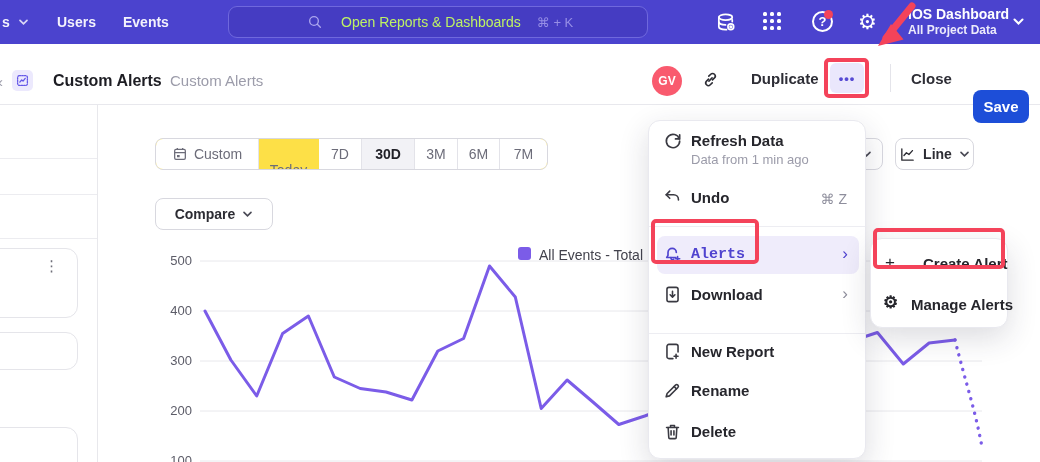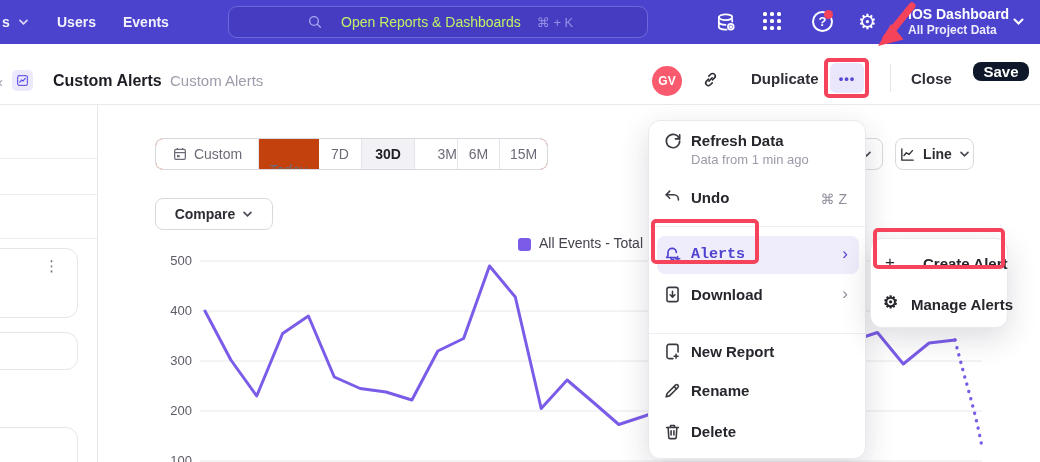--- a/index.html
+++ b/index.html
@@ -30,38 +30,38 @@
   .projscope { color:#eceafb; font-size:12px; font-weight:600; line-height:13px; }
   
   .header { left:0; top:44px; width:1040px; height:61px; background:#fff; border-bottom:1px solid #e8e8ed; }
   .hicon { left:12px; top:70px; width:21px; height:21px; background:#ece9fd; border-radius:5px;
     display:flex; align-items:center; justify-content:center; color:#6457e8; }
   .htitle { font-size:16px; font-weight:700; color:#1d1d23; line-height:20px; }
   .hcrumb { font-size:15px; color:#9c9caa; line-height:20px; }
   .avatar { width:30px; height:30px; border-radius:50%; background:#f95a6e; color:#fff;
     font-size:12px; font-weight:700; display:flex; align-items:center; justify-content:center; }
   .textbtn { font-size:15px; font-weight:600; color:#2e2e36; }
-  .savebtn { width:56px; height:19px; background:#0f172a; border:none; border-radius:8px;
-    color:#fff; font-size:15px; font-weight:600; font-family:inherit; }
+  .savebtn { width:56px; height:33px; background:#1d4ed8; border:none; border-radius:8px;
+    color:#fff; font-size:15px; font-weight:600; font-family:inherit;margin-top:28px; }
   .morebtn { width:34px; height:30px; background:#eae7fc; border-radius:6px; color:#564ad4;
     font-size:13px; font-weight:700; letter-spacing:1px; display:flex; align-items:center; justify-content:center; }
   .vdiv { width:1px; background:#e4e4ea; }
   
   .rangebar { left:155px; top:138px; height:32px; display:flex; border:1px solid #d8d8df;
-    border-radius:8px; overflow:hidden; background:#c2410c; }
+    border-radius:8px; overflow:hidden; background:#fde047; }
   .rangeseg { display:flex; align-items:center; justify-content:center; gap:6px;
     font-size:14px; color:#6c6c79; border-right:1px solid #e3e3e9; background:#fff; }
   .rangeseg:last-child { border-right:none; }
   .rangeseg.sel { background:#f2f2f6; color:#1f1f26; font-weight:700; }
   .pillbtn { height:32px; border:1px solid #d8d8df; border-radius:8px; background:#fff;
     display:flex; align-items:center; justify-content:center; gap:7px;
     font-size:14px; font-weight:600; color:#2c2c33; }
   
   .ylabel { font-size:13px; color:#5c5c68; width:40px; text-align:right; }
-  .legend { display:flex; align-items:flex-end; gap:8px; }
+  .legend { display:flex; align-items:flex-start; gap:8px;margin-top:12px; }
   .legsq { width:13px; height:13px; border-radius:3px; }
   .legtxt { font-size:14px; color:#43434d; }
   
   .sbline { background:#ececf0; height:1px; }
   .sbcard { border:1px solid #e5e5ea; border-radius:12px; background:#fff; }
   .kebab { color:#6f6f7a; font-size:15px; line-height:6px; letter-spacing:0; }
   
   .menupanel { background:#fff; border:1px solid #e9e9ef; border-radius:12px;
     box-shadow:0 10px 30px rgba(40,40,60,0.16); z-index:10;margin-top:13px; }
   .mi-label { font-size:15px; font-weight:600; color:#26262c; line-height:18px; white-space:nowrap; }
@@ -126,28 +126,28 @@
     </div>
     <div class="rangeseg" style="width:60px;margin-top:31px;">
         <span>Today</span>
       </div>
     <div class="rangeseg" style="width:43px;">
         <span>7D</span>
       </div>
     <div class="rangeseg sel" style="width:53px;">
         <span>30D</span>
       </div>
-    <div class="rangeseg" style="width:43px;justify-content:flex-end;">
+    <div class="rangeseg" style="width:43px;">
         <span>3M</span>
       </div>
     <div class="rangeseg" style="width:42px;">
         <span>6M</span>
       </div>
     <div class="rangeseg" style="width:47px;">
-        <span>15M</span>
+        <span>7M</span>
       </div>
   </div>
 
   <div class="pillbtn abs" style="left:155px;top:178px;width:118px;margin-top:20px;">
     <span>Compare</span>
     <svg width="11" height="7" viewBox="0 0 12 8" fill="none" stroke="#4a4a55" stroke-width="1.9" stroke-linecap="round">
         <path d="M2 1.5l4 4 4-4"></path>
       </svg>
   </div>
 

